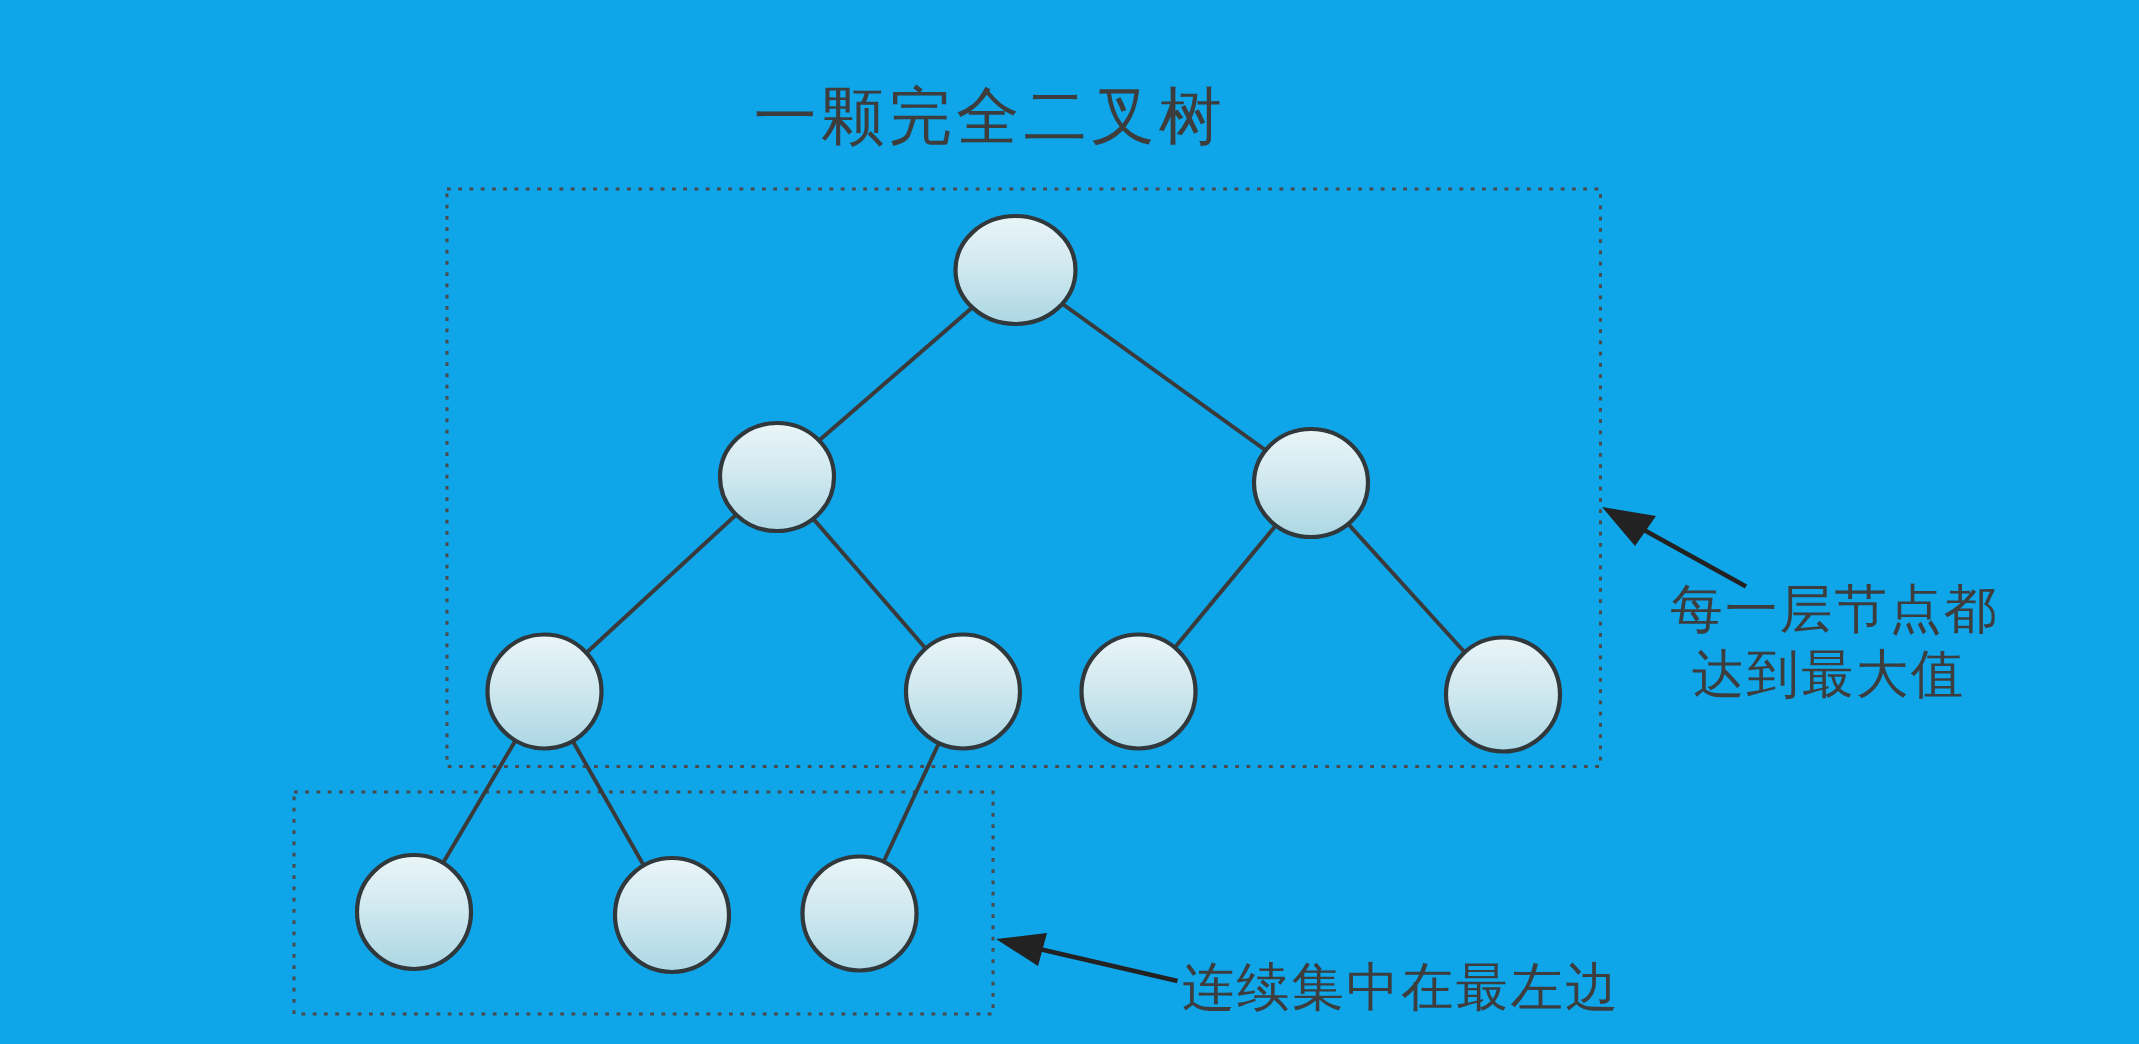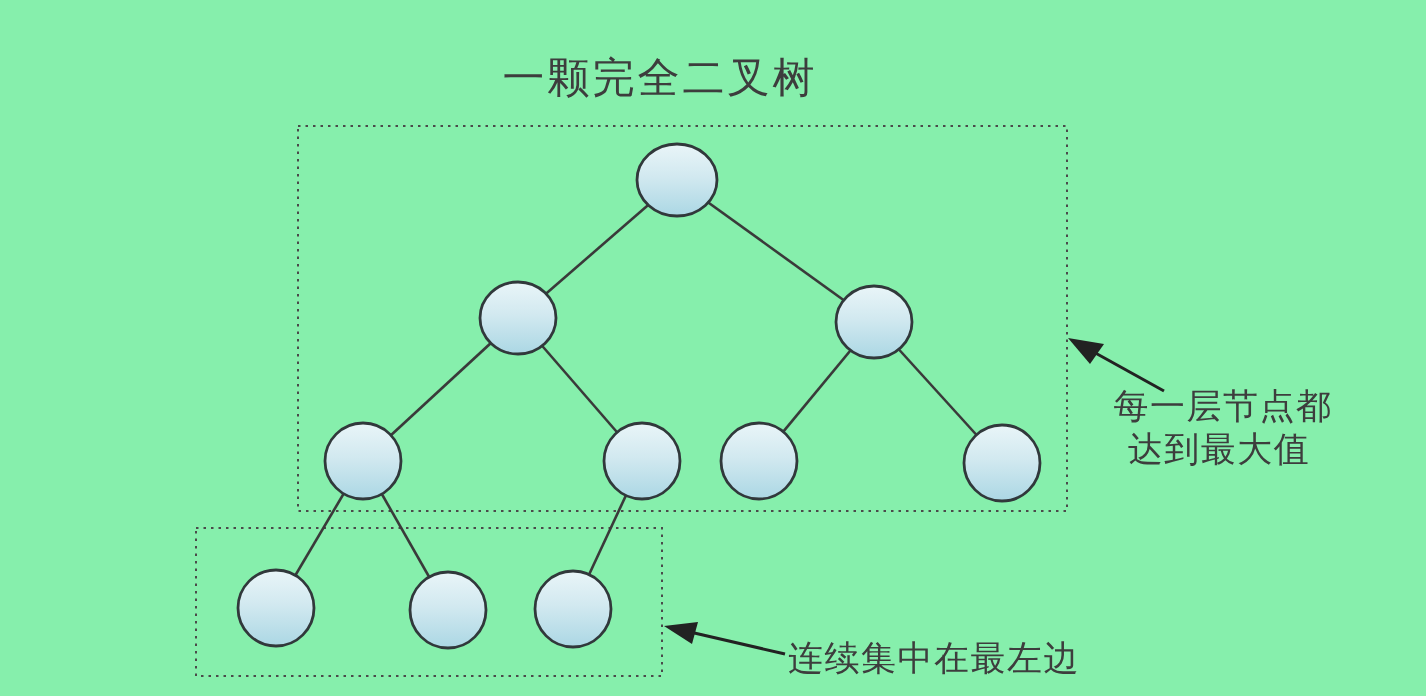--- a/index.html
+++ b/index.html
@@ -4,21 +4,21 @@
 <style>
   html, body {
     margin: 0;
     padding: 0;
     background: #ffffff;
   }
   .canvas {
     position: relative;
     width: 1426px;
     height: 696px;
-    background: #86efac;
+    background: #0ea5e9;
     overflow: hidden;
     font-family: "Liberation Serif", "DejaVu Serif", serif;
   }
   svg { display: block; }
   .tree-edge {
     stroke: #3a3a3a;
     stroke-width: 2.6;
     fill: none;
   }
   .node {

